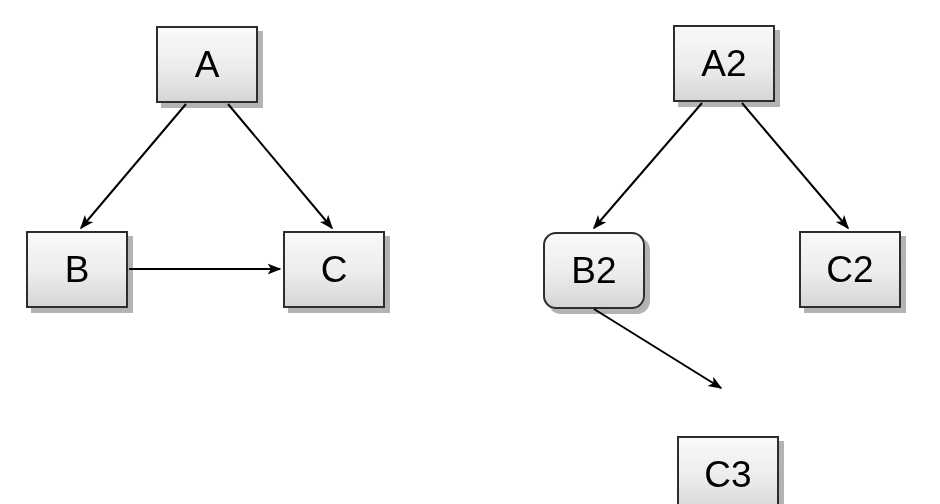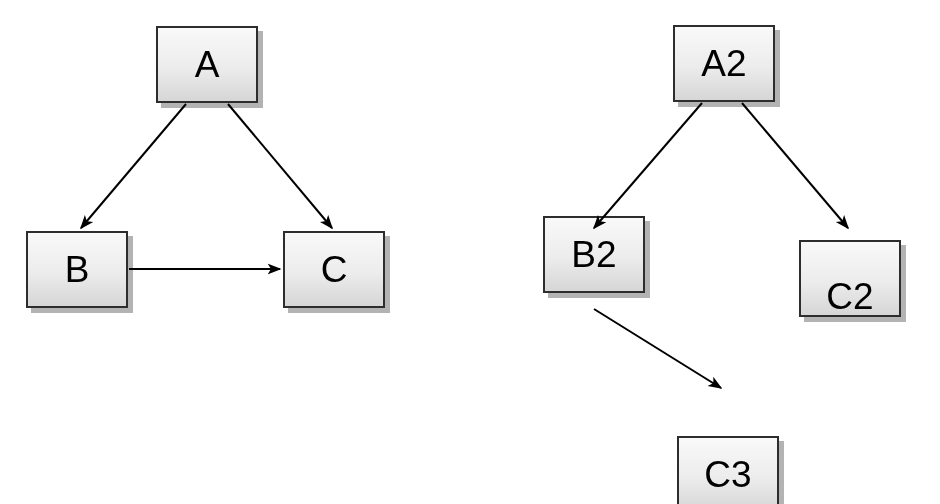--- a/index.html
+++ b/index.html
@@ -49,22 +49,22 @@
   .edge{
     stroke:var(--edge-color);
     stroke-width:2;
     fill:none;
   }
   
   #node-A  {left:156px; top:26px;}
   #node-B  {left:26px;  top:231px;}
   #node-C  {left:283px; top:231px;}
   #node-A2 {left:673px; top:25px;}
-  #node-B2 {left:543px; top:216px;}
-  #node-C2 {left:799px; top:240px;align-items:flex-end;}
+  #node-B2 {left:543px; top:232px;border-radius:13px;}
+  #node-C2 {left:799px; top:231px;}
   #node-C3 {left:677px; top:390px;margin-top:46px;}
 </style>
 </head>
 <body>
 
 <div class="canvas">
 
   <div class="node" id="node-A">
     <span class="node-label">A</span>
   </div>

